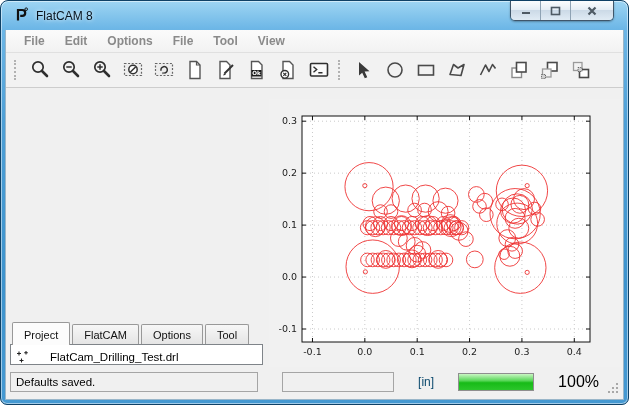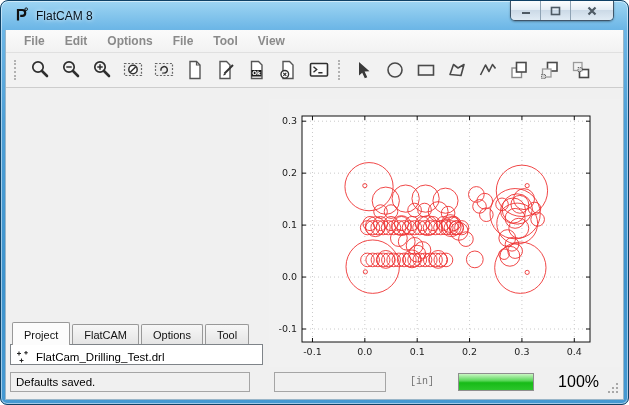--- a/index.html
+++ b/index.html
@@ -25,30 +25,30 @@
   .tgroup{display:flex;align-items:center;}
   .grip{width:4px;height:20px;border-left:2px dotted #b2b2b2;margin:0 6px 0 4px;}
   .tbtn{width:31px;height:28px;display:flex;align-items:center;justify-content:center;}
   .main{flex:1;display:flex;min-height:0;align-items:flex-end;}
   .left{width:264px;padding:4px 0 2px 4px;display:flex;flex-direction:column;}
   .tabbar{display:flex;height:22px;padding-left:2px;position:relative;z-index:2;flex:0 0 auto;}
   .tab{font-size:11px;padding:4px 11px 0;background:linear-gradient(#f7f7f7,#e5e5e5);
     border:1px solid #999;border-bottom:none;border-radius:2px 2px 0 0;margin-right:2px;margin-top:2px;color:#111;}
   .tab.active{background:#fcfcfc;margin-top:0;padding-top:6px;margin-bottom:-1px;z-index:3;}
   .tree{flex:1;background:#fff;border:1px solid #7f8489;position:relative;z-index:1;}
-  .tree-item{display:flex;align-items:center;gap:6px;padding:5px 2px 0 5px;font-size:11.5px;color:#000;}
+  .tree-item{display:flex;align-items:center;gap:20px;padding:5px 2px 0 5px;font-size:11.5px;color:#000;}
   .right{flex:1;padding:6px 2px 0 6px;}
   .plot-svg{display:block;background:#f1f1f1;}
   .ticklabel{font-family:"DejaVu Sans",sans-serif;font-size:9.5px;fill:#222;}
   .statusbar{height:32px;display:flex;align-items:center;gap:24px;padding:3px 24px 6px 4px;position:relative;flex:0 0 auto;}
   .sfield{border:1px solid #a5a5a5;background:#f0f0f0;height:20px;font-size:11.5px;display:flex;
     align-items:center;padding:0 5px;color:#000;}
   .sfield.msg{flex:1;}
   .sfield.act{width:112px;}
-  .units{font-size:10px;color:#737373;font-family:Liberation Mono, monospace;}
+  .units{font-size:12px;color:#0c4a6e;}
   .progress{width:76px;height:18px;border:1px solid #8e8e8e;background:#f6f6f6;}
   .progress-fill{height:100%;background:linear-gradient(#c9f6c3,#57d657 42%,#17bb17 55%,#2bc62b);}
   .pct{font-size:16px;color:#000;}
   .resize-grip{position:absolute;right:4px;bottom:5px;width:11px;height:11px;}
 </style>
 </head>
 <body>
 
 <div class="window">
   <div class="titlebar">

